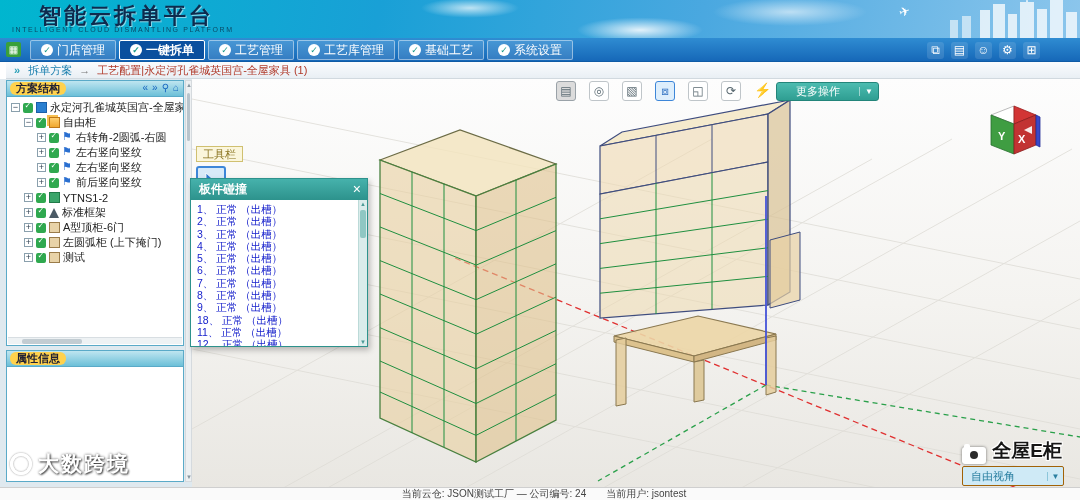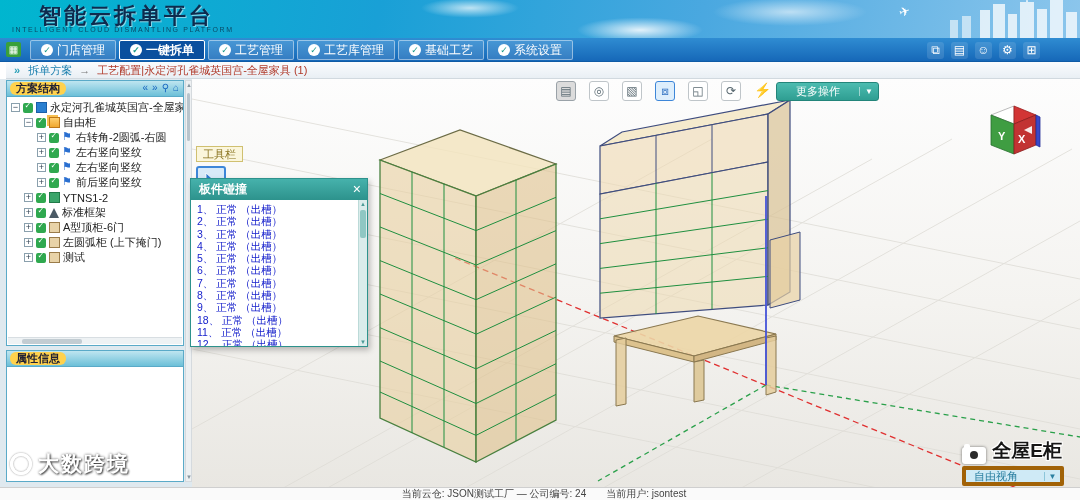--- a/index.html
+++ b/index.html
@@ -122,21 +122,21 @@
 
   
   .brand { position:absolute; right:18px; top:438px; display:flex; align-items:flex-end; }
   .brand-ic { width:24px; height:17px; background:#fff; border-radius:3px; box-shadow:0 0 3px rgba(0,0,0,.55);
     position:relative; margin-right:6px; }
   .brand-ic::after { content:""; position:absolute; left:8px; top:4px; width:8px; height:8px; background:#2b2b2b; border-radius:50%; }
   .brand-ic::before { content:""; position:absolute; left:2px; top:-3px; width:6px; height:5px; background:#fff; border-radius:2px 2px 0 0; }
   .brand-txt { font-size:19px; font-weight:bold; color:#151515;
     text-shadow:1px 1px 0 #fff, -1px -1px 0 #fff, 1px -1px 0 #fff, -1px 1px 0 #fff; white-space:nowrap; }
   .view-select { position:absolute; left:962px; top:466px; width:102px; height:20px; background:#cfeaf6;
-    border:4px solid #a16207; border-radius:2px; display:flex; align-items:center; font-size:11px; color:#2a7fa0; }
+    border:1px solid #a16207; border-radius:2px; display:flex; align-items:center; font-size:11px; color:#2a7fa0; }
   .view-select .val { flex:1; padding-left:8px; white-space:nowrap; }
   .view-select .vs-caret { width:16px; text-align:center; border-left:1px solid #8cc6da; font-size:8px; }
 
   
   .watermark { position:absolute; left:10px; top:450px; display:flex; align-items:center; opacity:.95; }
   .wm-ring { width:22px; height:22px; border:3px solid #fff; border-radius:50%;
     box-shadow:0 0 2px rgba(0,0,0,.5), inset 0 0 2px rgba(0,0,0,.5); margin-right:6px; }
   .wm-txt { font-size:21px; font-weight:bold; color:#fff; letter-spacing:2px;
     text-shadow:0 0 3px rgba(0,0,0,.6), 1px 1px 2px #444; white-space:nowrap; }
 

